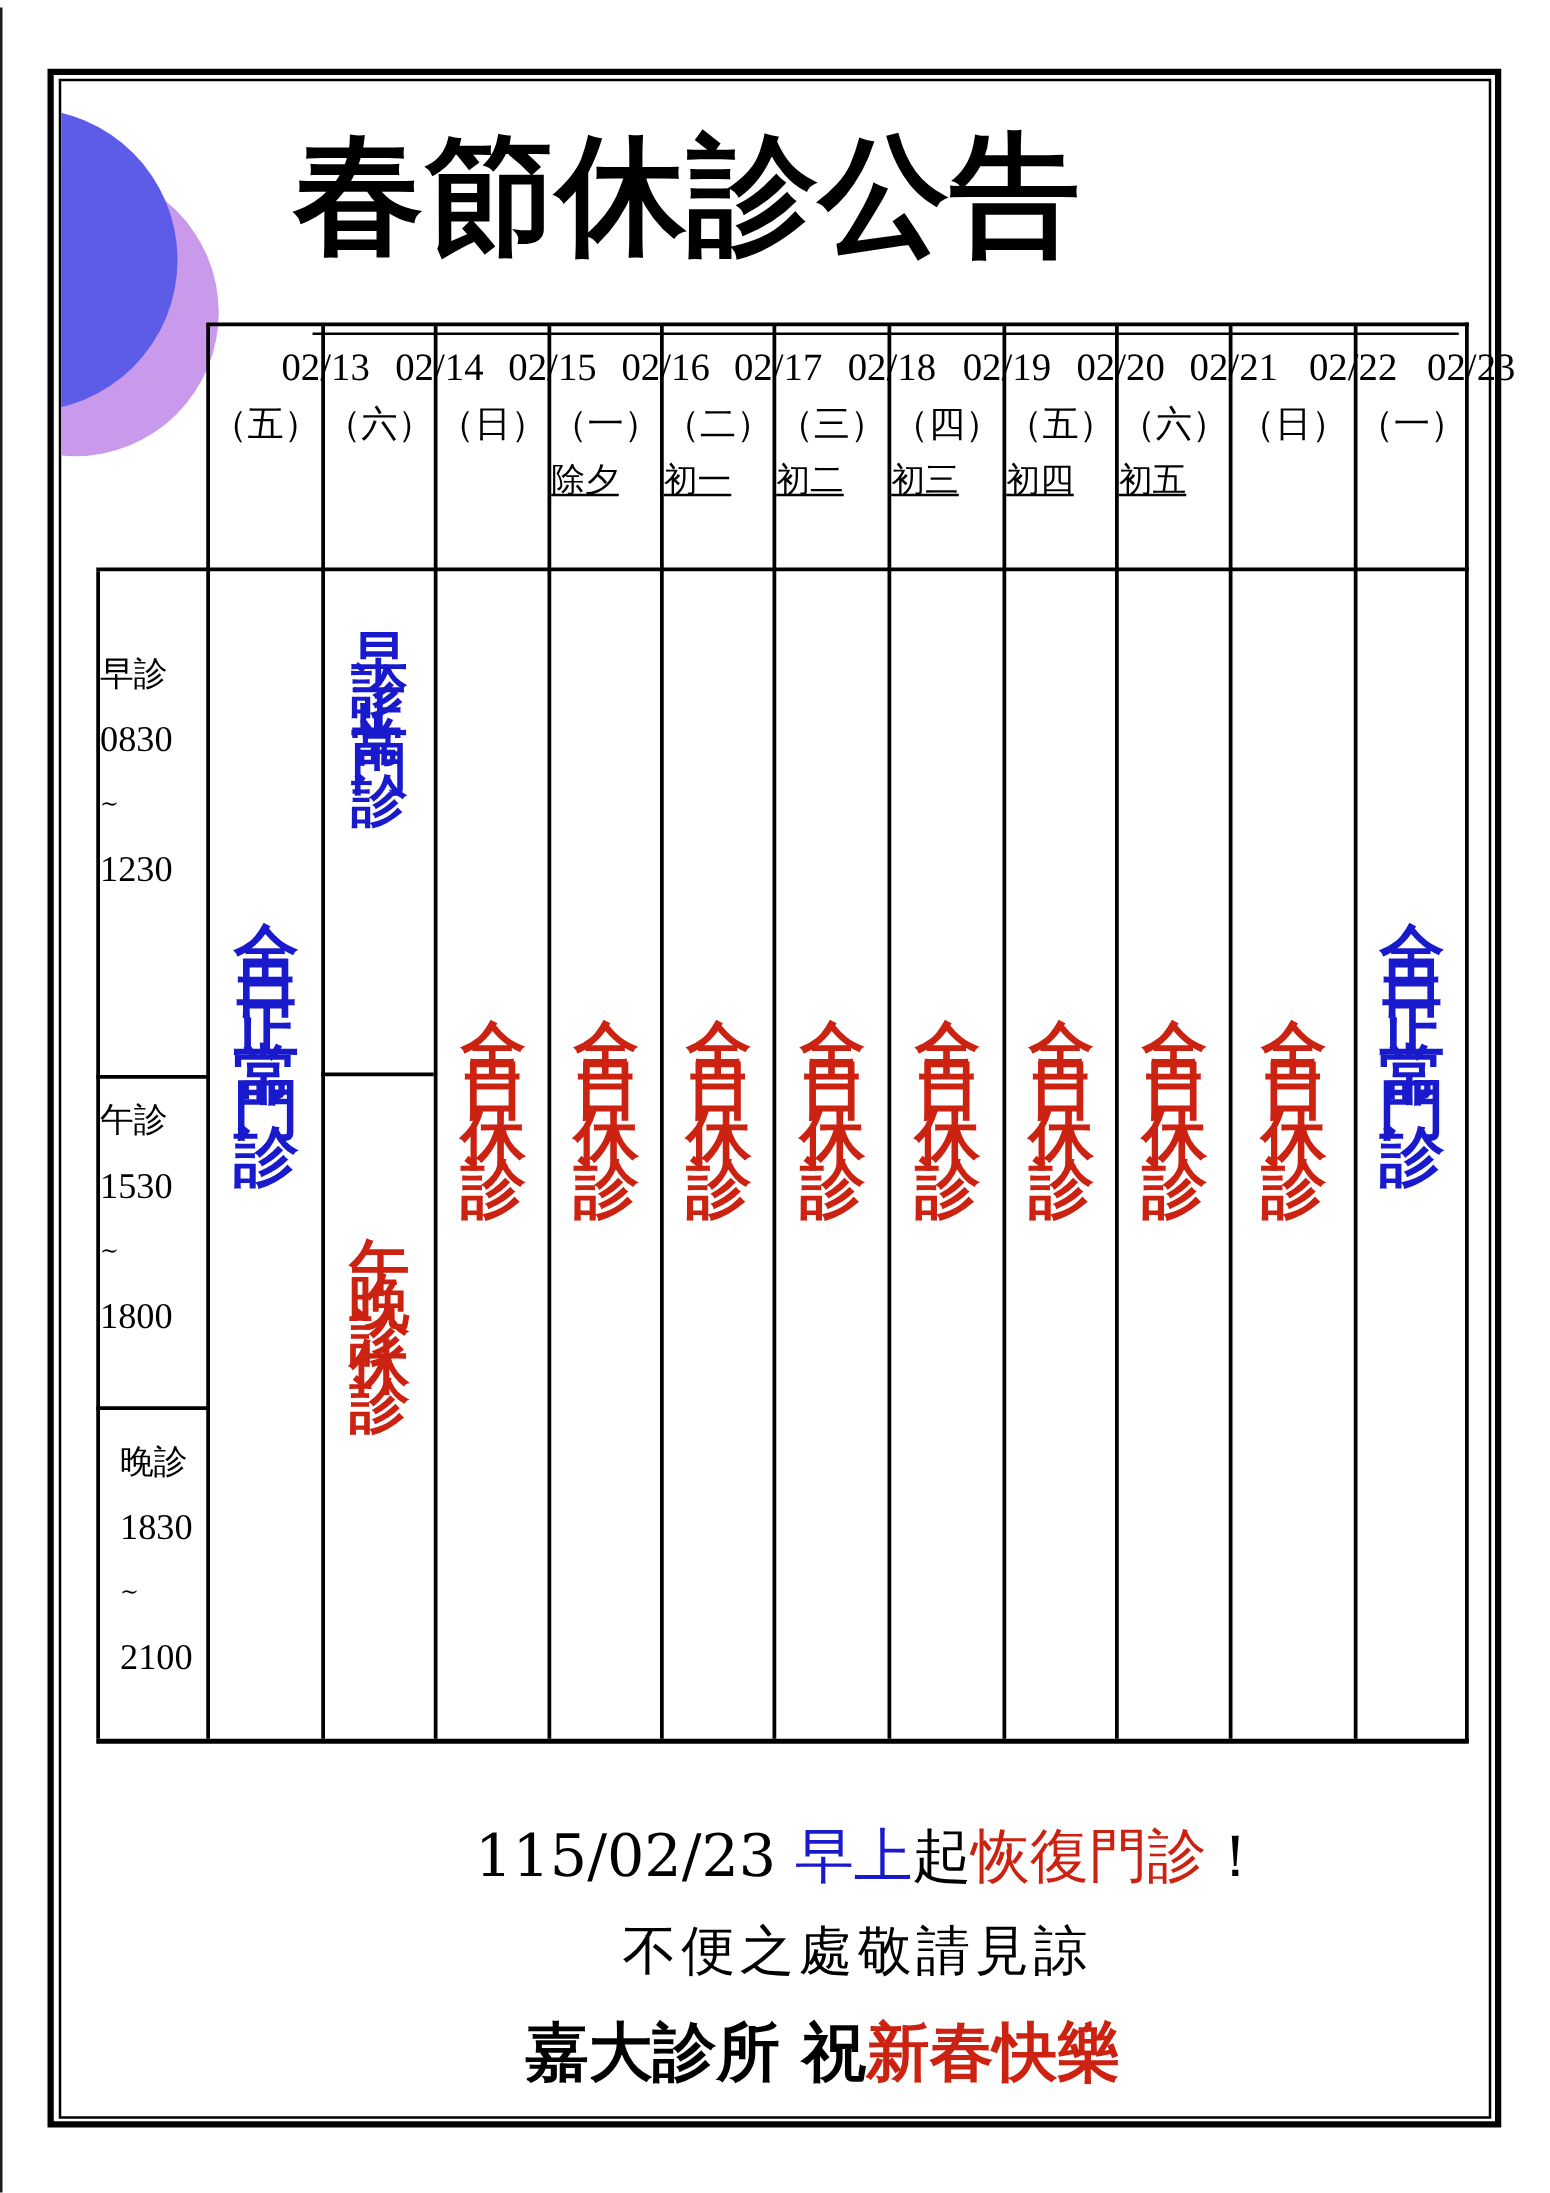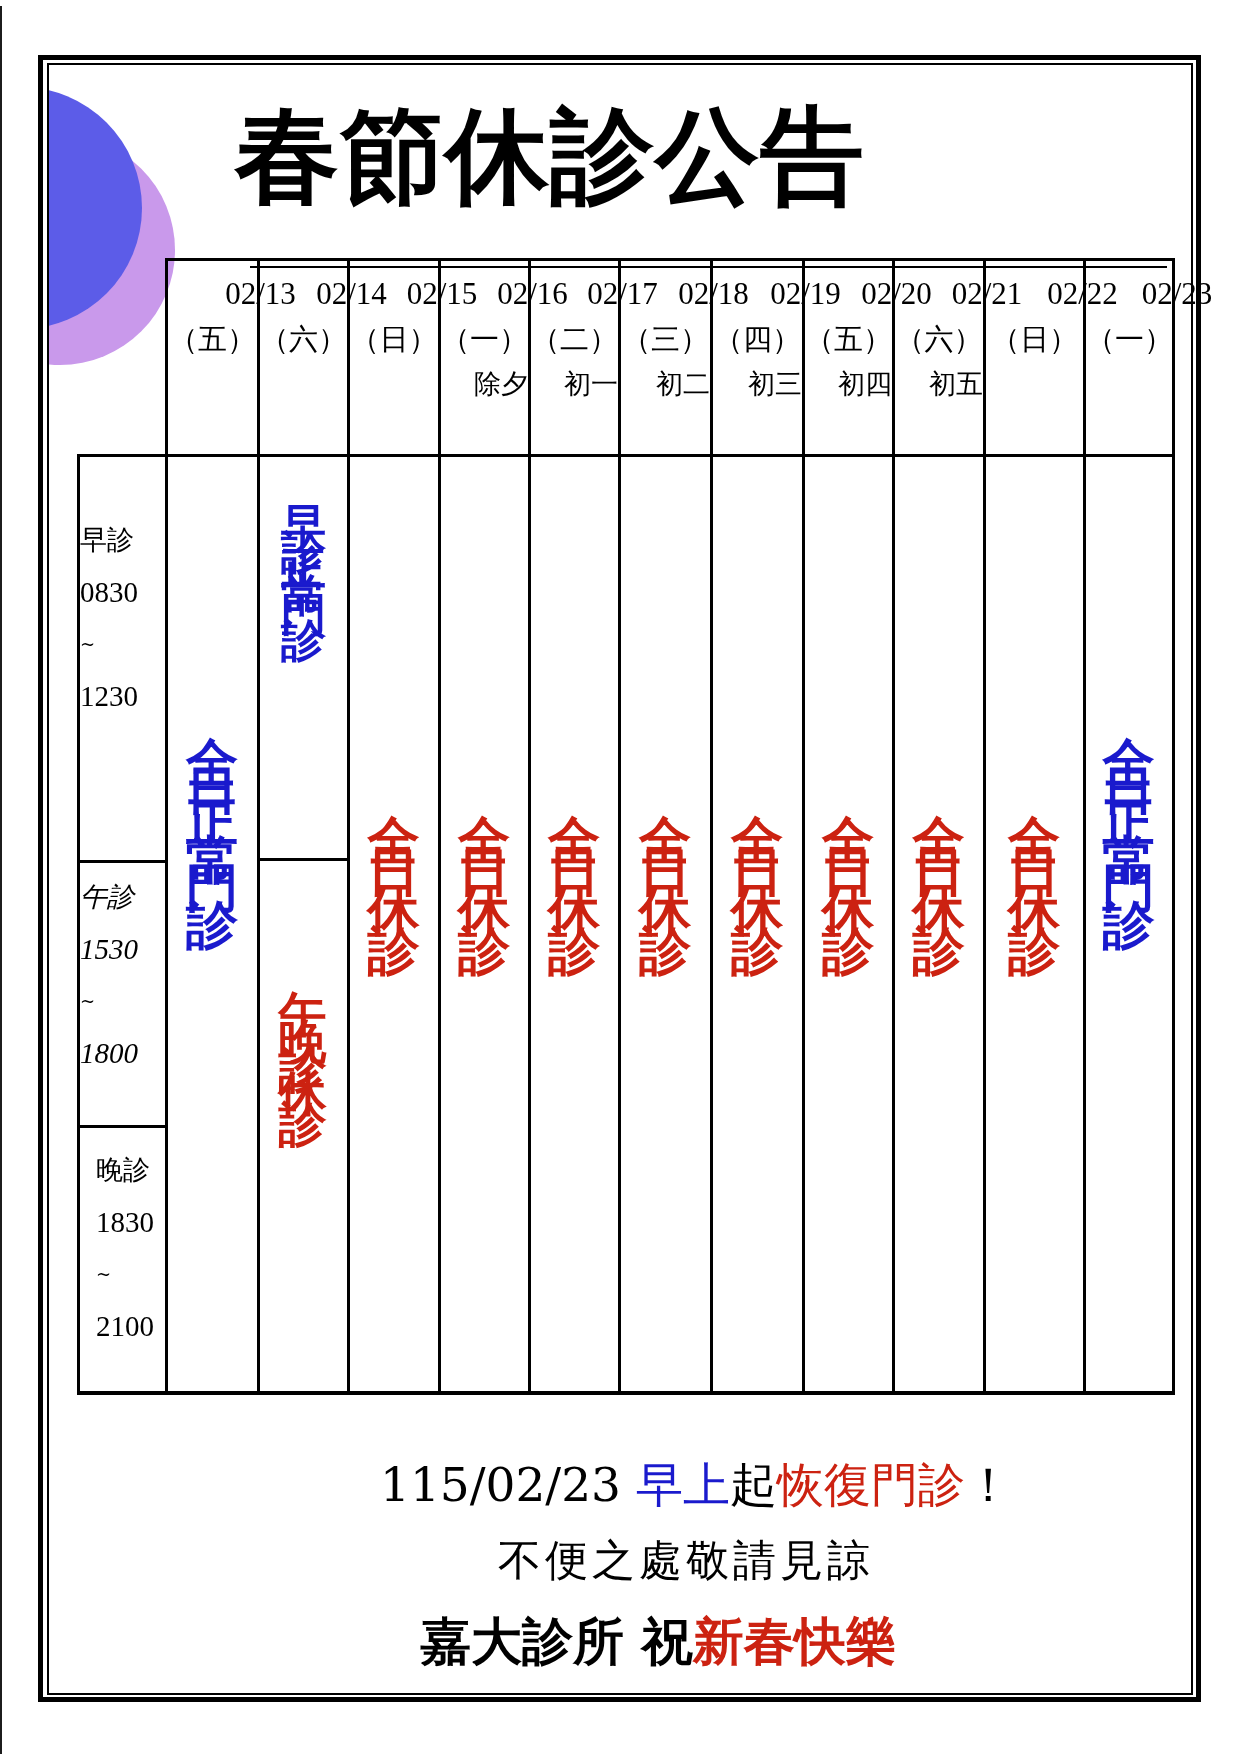--- a/index.html
+++ b/index.html
@@ -34,34 +34,34 @@
   .t-right   { left:1172px;top:258px; width:3px;    height:1136px; }
   .rh-div1   { left:77px;  top:860px; width:91px;   height:3px; }
   .rh-div2   { left:77px;  top:1125px;width:91px;   height:3px; }
   .c1-div    { left:257px; top:858px; width:90px;   height:3px; }
 
   .day-col { position:absolute; top:260px; height:1131px;
              border-left:3px solid #000; box-sizing:border-box; }
   .hdr-date  { position:absolute; top:16px;  left:0; width:100%; text-align:center;
                font-size:31px; font-family:"Liberation Serif", serif;margin-left:48px; }
   .hdr-wd    { position:absolute; top:60px;  left:0; width:100%; text-align:center; font-size:29px; }
-  .hdr-lunar { position:absolute; top:106px; left:0; width:100%; text-align:right; font-size:27px; }
+  .hdr-lunar { position:absolute; top:106px; left:0; width:100%; text-align:left; font-size:27px;text-decoration:underline; }
 
   .vstatus { position:absolute; left:50%; transform:translateX(-50%);
              writing-mode:vertical-rl; text-orientation:upright;
              white-space:nowrap; font-weight:bold; }
   .v-open        { top:435px; font-size:52px; letter-spacing:32px; }
   .v-closed      { top:513px; font-size:52px; letter-spacing:36px; }
   .v-col1-top    { top:210px; font-size:45px; letter-spacing:22px; }
   .v-col1-bottom { top:692px; font-size:48px; letter-spacing:27px; }
 
   .rowhdr { left:77px; top:457px; width:91px; height:934px;
             border-left:3px solid #000; box-sizing:border-box; }
   .rowcell { position:absolute; left:0; width:100%; text-align:left; }
-  .rc-1 { top:57px; } .rc-2 { top:414px;font-style:italic; } .rc-3 { top:687px;padding-left:16px; }
+  .rc-1 { top:57px; } .rc-2 { top:414px; } .rc-3 { top:687px;padding-left:16px; }
   .rl { height:52px; line-height:52px; }
   .rl-label { font-size:27px; }
   .rl-num   { font-size:29px; font-family:"Liberation Serif", serif; }
   .rl-tilde { font-size:18px; }
 
   .f1 { left:380px; top:1454px; font-size:47px; white-space:nowrap; }
   .f2 { left:498px; top:1532px; font-size:43px; letter-spacing:4px; white-space:nowrap; }
   .f3 { left:420px; top:1608px; font-size:51px; font-weight:bold; white-space:nowrap; }
 </style>
 </head>

